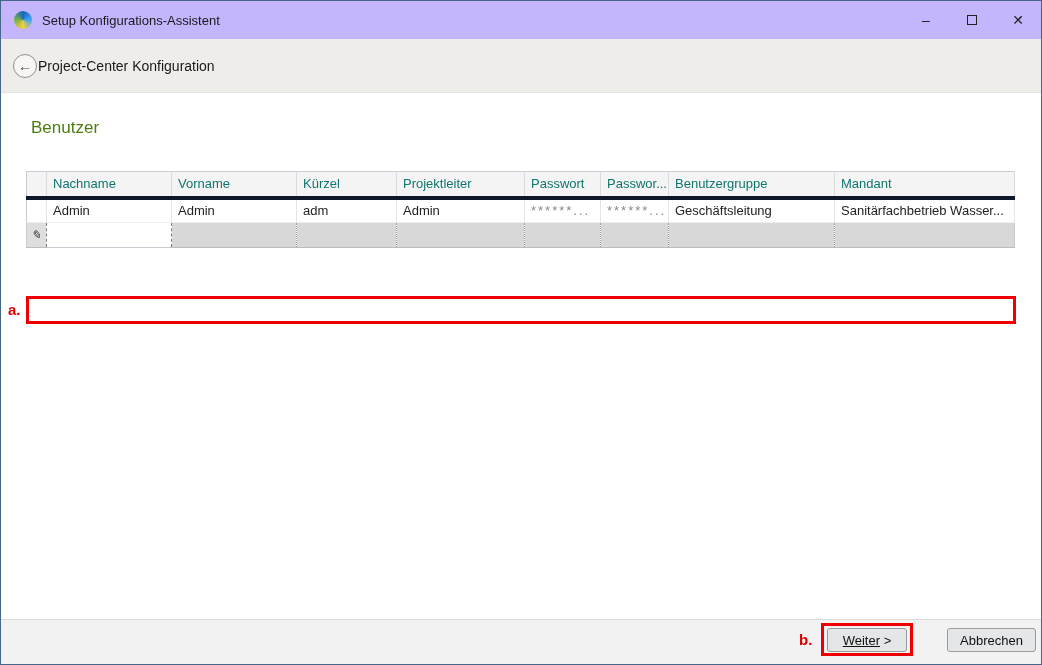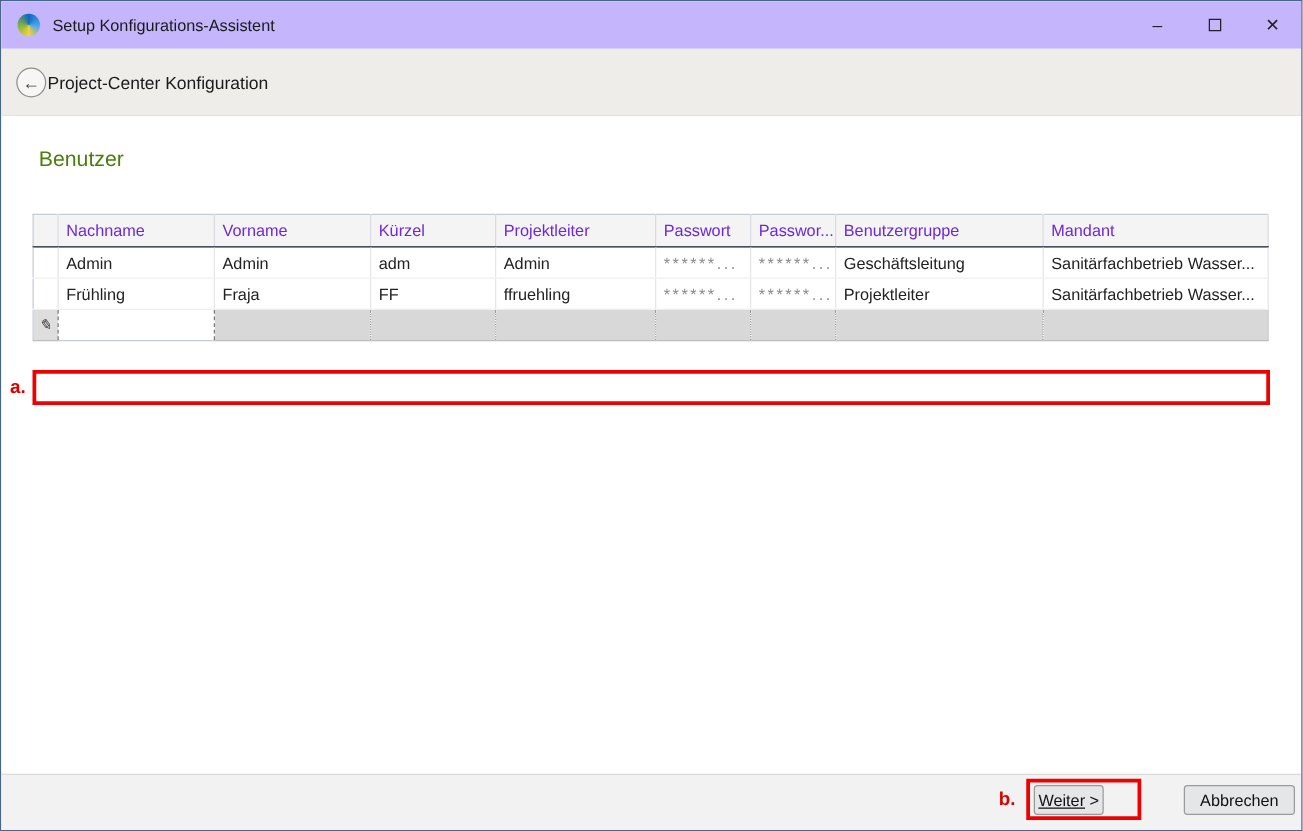--- a/index.html
+++ b/index.html
@@ -51,22 +51,22 @@
   }
 
   
   .table-wrap { position: absolute; left: 25px; top: 170px; width: 988px; }
   table.users {
     border-collapse: collapse; table-layout: fixed; width: 988px;
     border: 1px solid #c6ccd4; font-size: 13px; color: #222;
   }
   table.users th {
     height: 26px; background: #f4f4f4; font-weight: normal; text-align: left;
-    padding: 0 16px 0 6px; border-right: 1px solid #d8dce2; border-bottom: 1px solid #0f172a;
-    white-space: nowrap; overflow: hidden; color: #6d28d9;
+    padding: 0 16px 0 6px; border-right: 1px solid #d8dce2; border-bottom: 4px solid #0f172a;
+    white-space: nowrap; overflow: hidden; color: #0f766e;
   }
   table.users td {
     height: 25px; padding: 0 0 0 6px;
     border-right: 1px solid #e6e6e6; border-bottom: 1px solid #eeeeee;
     white-space: nowrap; overflow: hidden; background: #fff;
   }
   td.pw { background: #e9e9e9; color: #8a8a8a; letter-spacing: 2px; }
   td.selector { background: #fbfbfb; }
 
   tr.new-row td {
@@ -84,21 +84,21 @@
   
   .footer {
     position: absolute; left: 0; bottom: 0; right: 0; height: 45px;
     background: #f2f2f2; border-top: 1px solid #dcdcdc;
   }
   .btn {
     position: absolute; height: 24px; font-size: 13px; font-family: "Liberation Sans", sans-serif;
     background: #e4e6e7; border: 1px solid #9a9a9a; border-radius: 3px; color: #111;
     display: flex; align-items: center; justify-content: center; cursor: default;
   }
-  .btn-weiter { left: 826px; top: 627px; width: 56px; justify-content: center; }
+  .btn-weiter { left: 826px; top: 627px; width: 80px; justify-content: center; }
   .btn-weiter .underlined { text-decoration: underline; }
   .btn-abbrechen { left: 922px; top: 627px; width: 89px; margin-left: 24px; }
 
   
   .annot-box { position: absolute; border: 3px solid #ee0000; pointer-events: none; }
   .annot-box-a { left: 25px; top: 295px; width: 990px; height: 28px; }
   .annot-box-b { left: 820px; top: 622px; width: 92px; height: 33px; }
   .annot-label {
     position: absolute; color: #d90000; font-weight: bold; font-size: 15px;
     pointer-events: none;
@@ -168,31 +168,20 @@
           <td class="selector"></td>
           <td>Admin</td>
           <td>Admin</td>
           <td>adm</td>
           <td>Admin</td>
           <td class="pw">******...</td>
           <td class="pw">******...</td>
           <td>Geschäftsleitung</td>
           <td>Sanitärfachbetrieb Wasser...</td>
         </tr>
-        <tr>
-          <td class="selector"></td>
-          <td>Frühling</td>
-          <td>Fraja</td>
-          <td>FF</td>
-          <td>ffruehling</td>
-          <td class="pw">******...</td>
-          <td class="pw">******...</td>
-          <td>Projektleiter</td>
-          <td>Sanitärfachbetrieb Wasser...</td>
-        </tr>
         <tr class="new-row">
           <td class="selector">✎</td>
           <td class="edit-cell"></td>
           <td></td>
           <td></td>
           <td></td>
           <td></td>
           <td></td>
           <td></td>
           <td></td>

